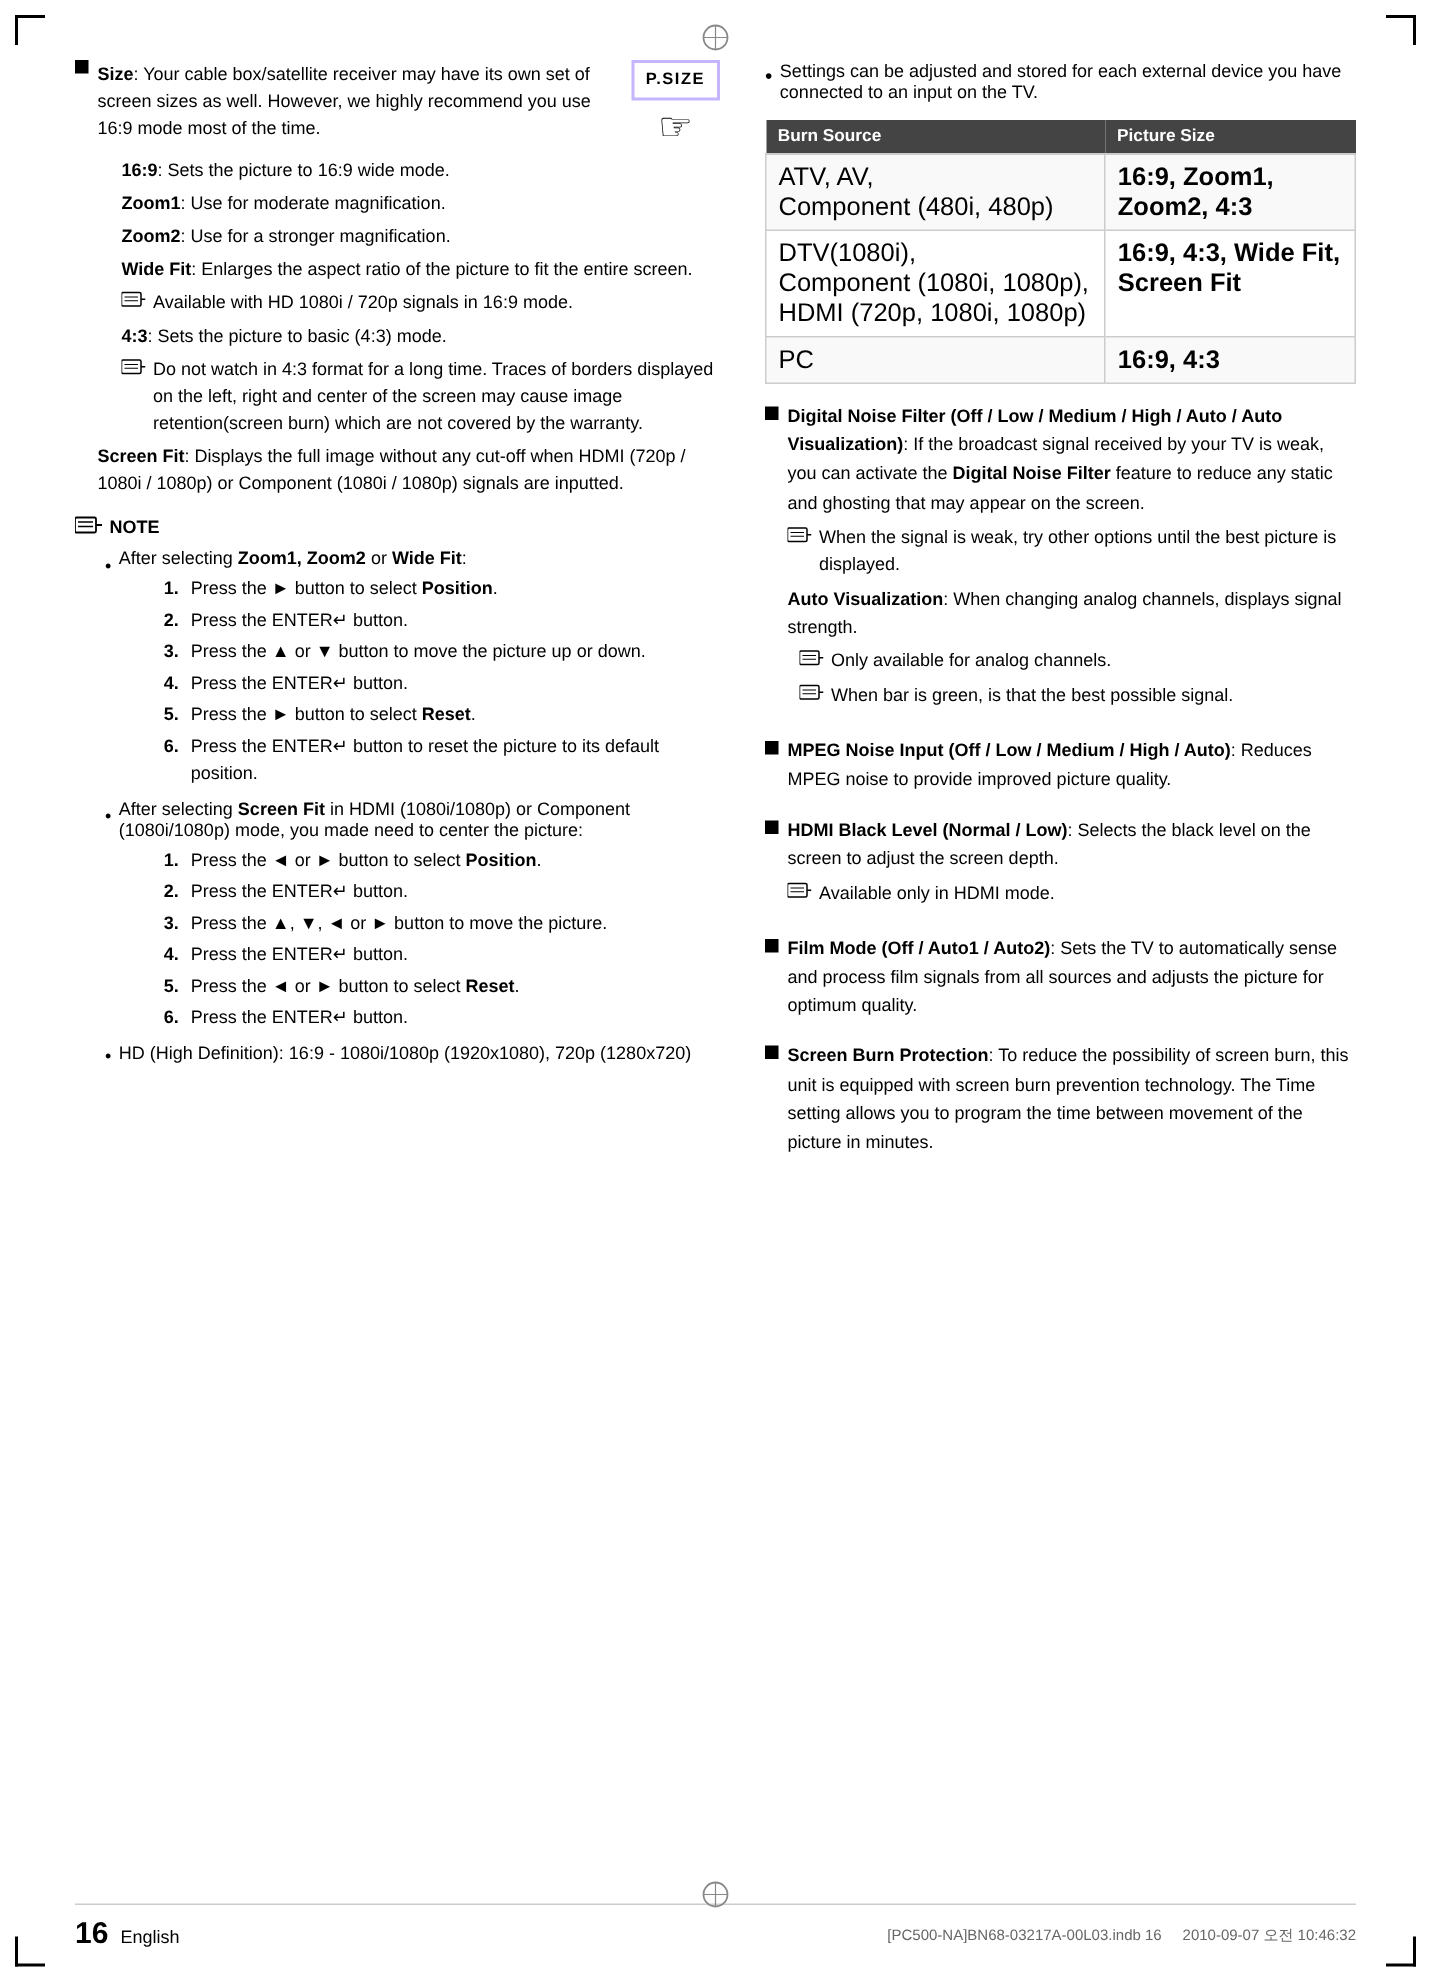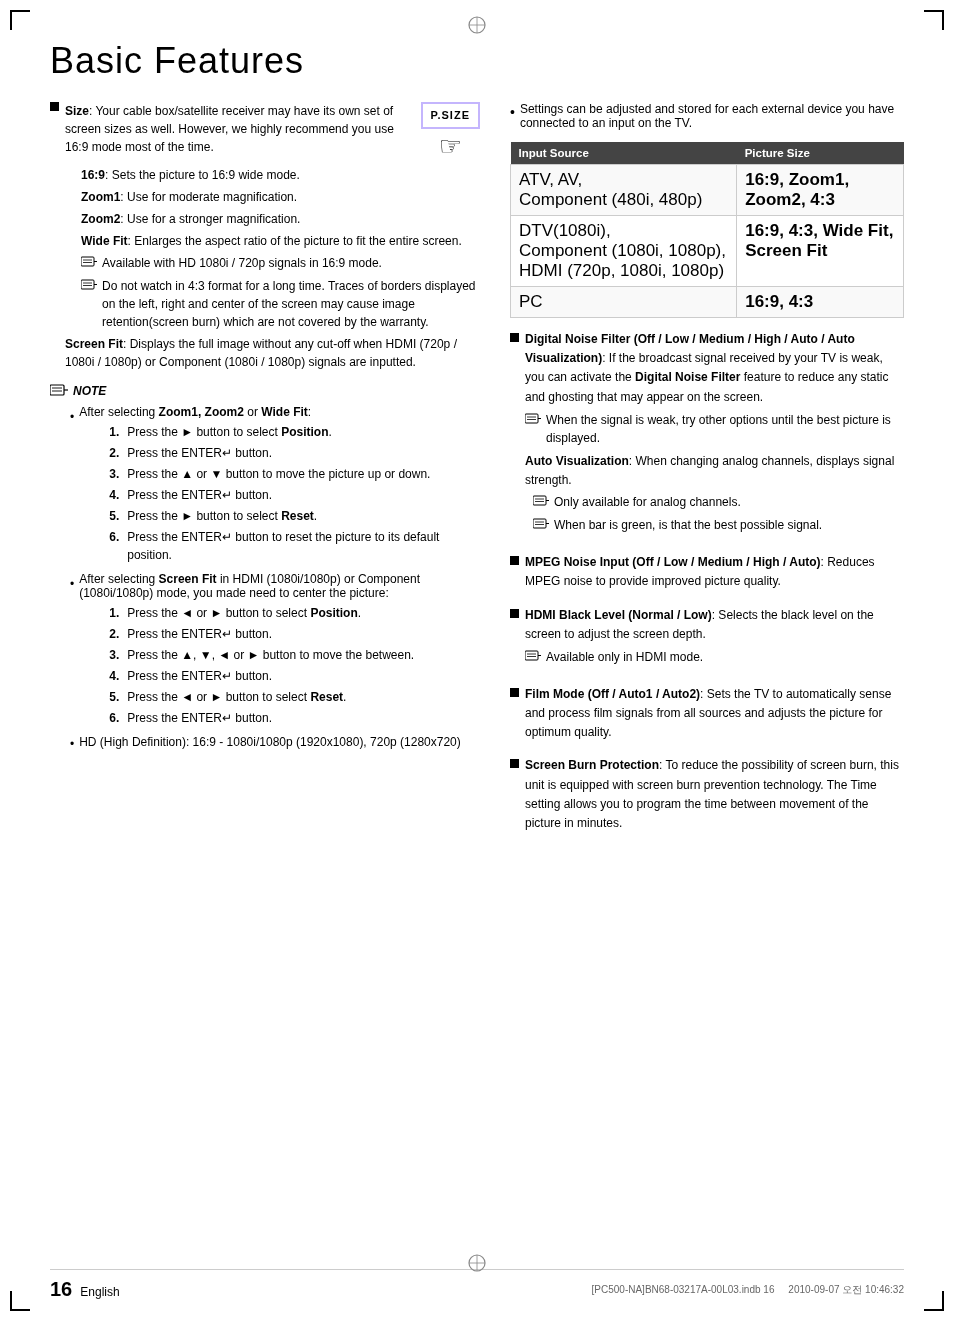--- a/index.html
+++ b/index.html
@@ -151,21 +151,20 @@
       float: right;
       margin-left: 10px;
       text-align: center;
     }
   </style>
 </head>
 <body>
 
 <div class="page">
 
-  <h1 class="page-title">Basic Features</h1>
 
   <div class="main-content">
 
     <div class="left-col">
 
       <div class="section-item">
         <div style="display:flex; align-items:flex-start;">
           <span class="bullet-square"></span>
           <div class="section-content">
             <div style="display:flex; align-items:flex-start;">
@@ -189,39 +188,40 @@
                 <svg width="16" height="13" viewBox="0 0 16 13">
                   <rect x="0" y="2" width="13" height="9" rx="1" fill="none" stroke="#000" stroke-width="1"></rect>
                   <line x1="13" y1="6.5" x2="16" y2="6.5" stroke="#000" stroke-width="1"></line>
                   <line x1="2" y1="5" x2="11" y2="5" stroke="#000" stroke-width="0.8"></line>
                   <line x1="2" y1="7.5" x2="11" y2="7.5" stroke="#000" stroke-width="0.8"></line>
                 </svg>
               </span>
               <span>Available with HD 1080i / 720p signals in 16:9 mode.</span>
             </div>
 
+            <div class="sub-item" style="margin-top:4px;"><b>4:3</b>: Sets the picture to basic (4:3) mode.</div>
             <div class="note-inline" style="margin-left:16px;">
               <span class="note-pencil">
                 <svg width="16" height="13" viewBox="0 0 16 13">
                   <rect x="0" y="2" width="13" height="9" rx="1" fill="none" stroke="#000" stroke-width="1"></rect>
                   <line x1="13" y1="6.5" x2="16" y2="6.5" stroke="#000" stroke-width="1"></line>
                   <line x1="2" y1="5" x2="11" y2="5" stroke="#000" stroke-width="0.8"></line>
                   <line x1="2" y1="7.5" x2="11" y2="7.5" stroke="#000" stroke-width="0.8"></line>
                 </svg>
               </span>
               <span>Do not watch in 4:3 format for a long time. Traces of borders displayed on the left, right and center of the screen may cause image retention(screen burn) which are not covered by the warranty.</span>
             </div>
 
             <div class="sub-item" style="margin-top:4px; margin-left:0;"><b>Screen Fit</b>: Displays the full image without any cut-off when HDMI (720p / 1080i / 1080p) or Component (1080i / 1080p) signals are inputted.</div>
           </div>
         </div>
       </div>
 
       <div class="note-section">
-        <div style="display:flex; align-items:center; margin-bottom:5px;font-style:italic;">
+        <div style="display:flex; align-items:center; margin-bottom:5px;">
           <span style="margin-right:5px;">
             <svg width="18" height="14" viewBox="0 0 18 14">
               <rect x="0" y="2" width="14" height="10" rx="1" fill="none" stroke="#000" stroke-width="1.2"></rect>
               <line x1="14" y1="7" x2="18" y2="7" stroke="#000" stroke-width="1.2"></line>
               <line x1="2" y1="5" x2="12" y2="5" stroke="#000" stroke-width="0.9"></line>
               <line x1="2" y1="8" x2="12" y2="8" stroke="#000" stroke-width="0.9"></line>
             </svg>
           </span>
           <b class="note-label">NOTE</b>
         </div>
@@ -268,21 +268,21 @@
                 <div class="numbered-item">
                   <span class="num">1.</span>
                   <span>Press the ◄ or ► button to select <b>Position</b>.</span>
                 </div>
                 <div class="numbered-item">
                   <span class="num">2.</span>
                   <span>Press the ENTER↵ button.</span>
                 </div>
                 <div class="numbered-item">
                   <span class="num">3.</span>
-                  <span>Press the ▲, ▼, ◄ or ► button to move the between.</span>
+                  <span>Press the ▲, ▼, ◄ or ► button to move the picture.</span>
                 </div>
                 <div class="numbered-item">
                   <span class="num">4.</span>
                   <span>Press the ENTER↵ button.</span>
                 </div>
                 <div class="numbered-item">
                   <span class="num">5.</span>
                   <span>Press the ◄ or ► button to select <b>Reset</b>.</span>
                 </div>
                 <div class="numbered-item">
@@ -305,21 +305,21 @@
     <div class="right-col">
 
       <div style="display:flex; align-items:flex-start; margin-bottom:12px;">
         <span style="margin-right:5px; margin-top:2px; font-size:14px;">•</span>
         <span>Settings can be adjusted and stored for each external device you have connected to an input on the TV.</span>
       </div>
 
       <table>
         <thead>
           <tr>
-            <th>Input Source</th>
+            <th>Burn Source</th>
             <th>Picture Size</th>
           </tr>
         </thead>
         <tbody>
           <tr>
             <td>ATV, AV,<br>Component (480i, 480p)</td>
             <td><b>16:9, Zoom1,<br>Zoom2, 4:3</b></td>
           </tr>
           <tr>
             <td>DTV(1080i),<br>Component (1080i, 1080p),<br>HDMI (720p, 1080i, 1080p)</td>

